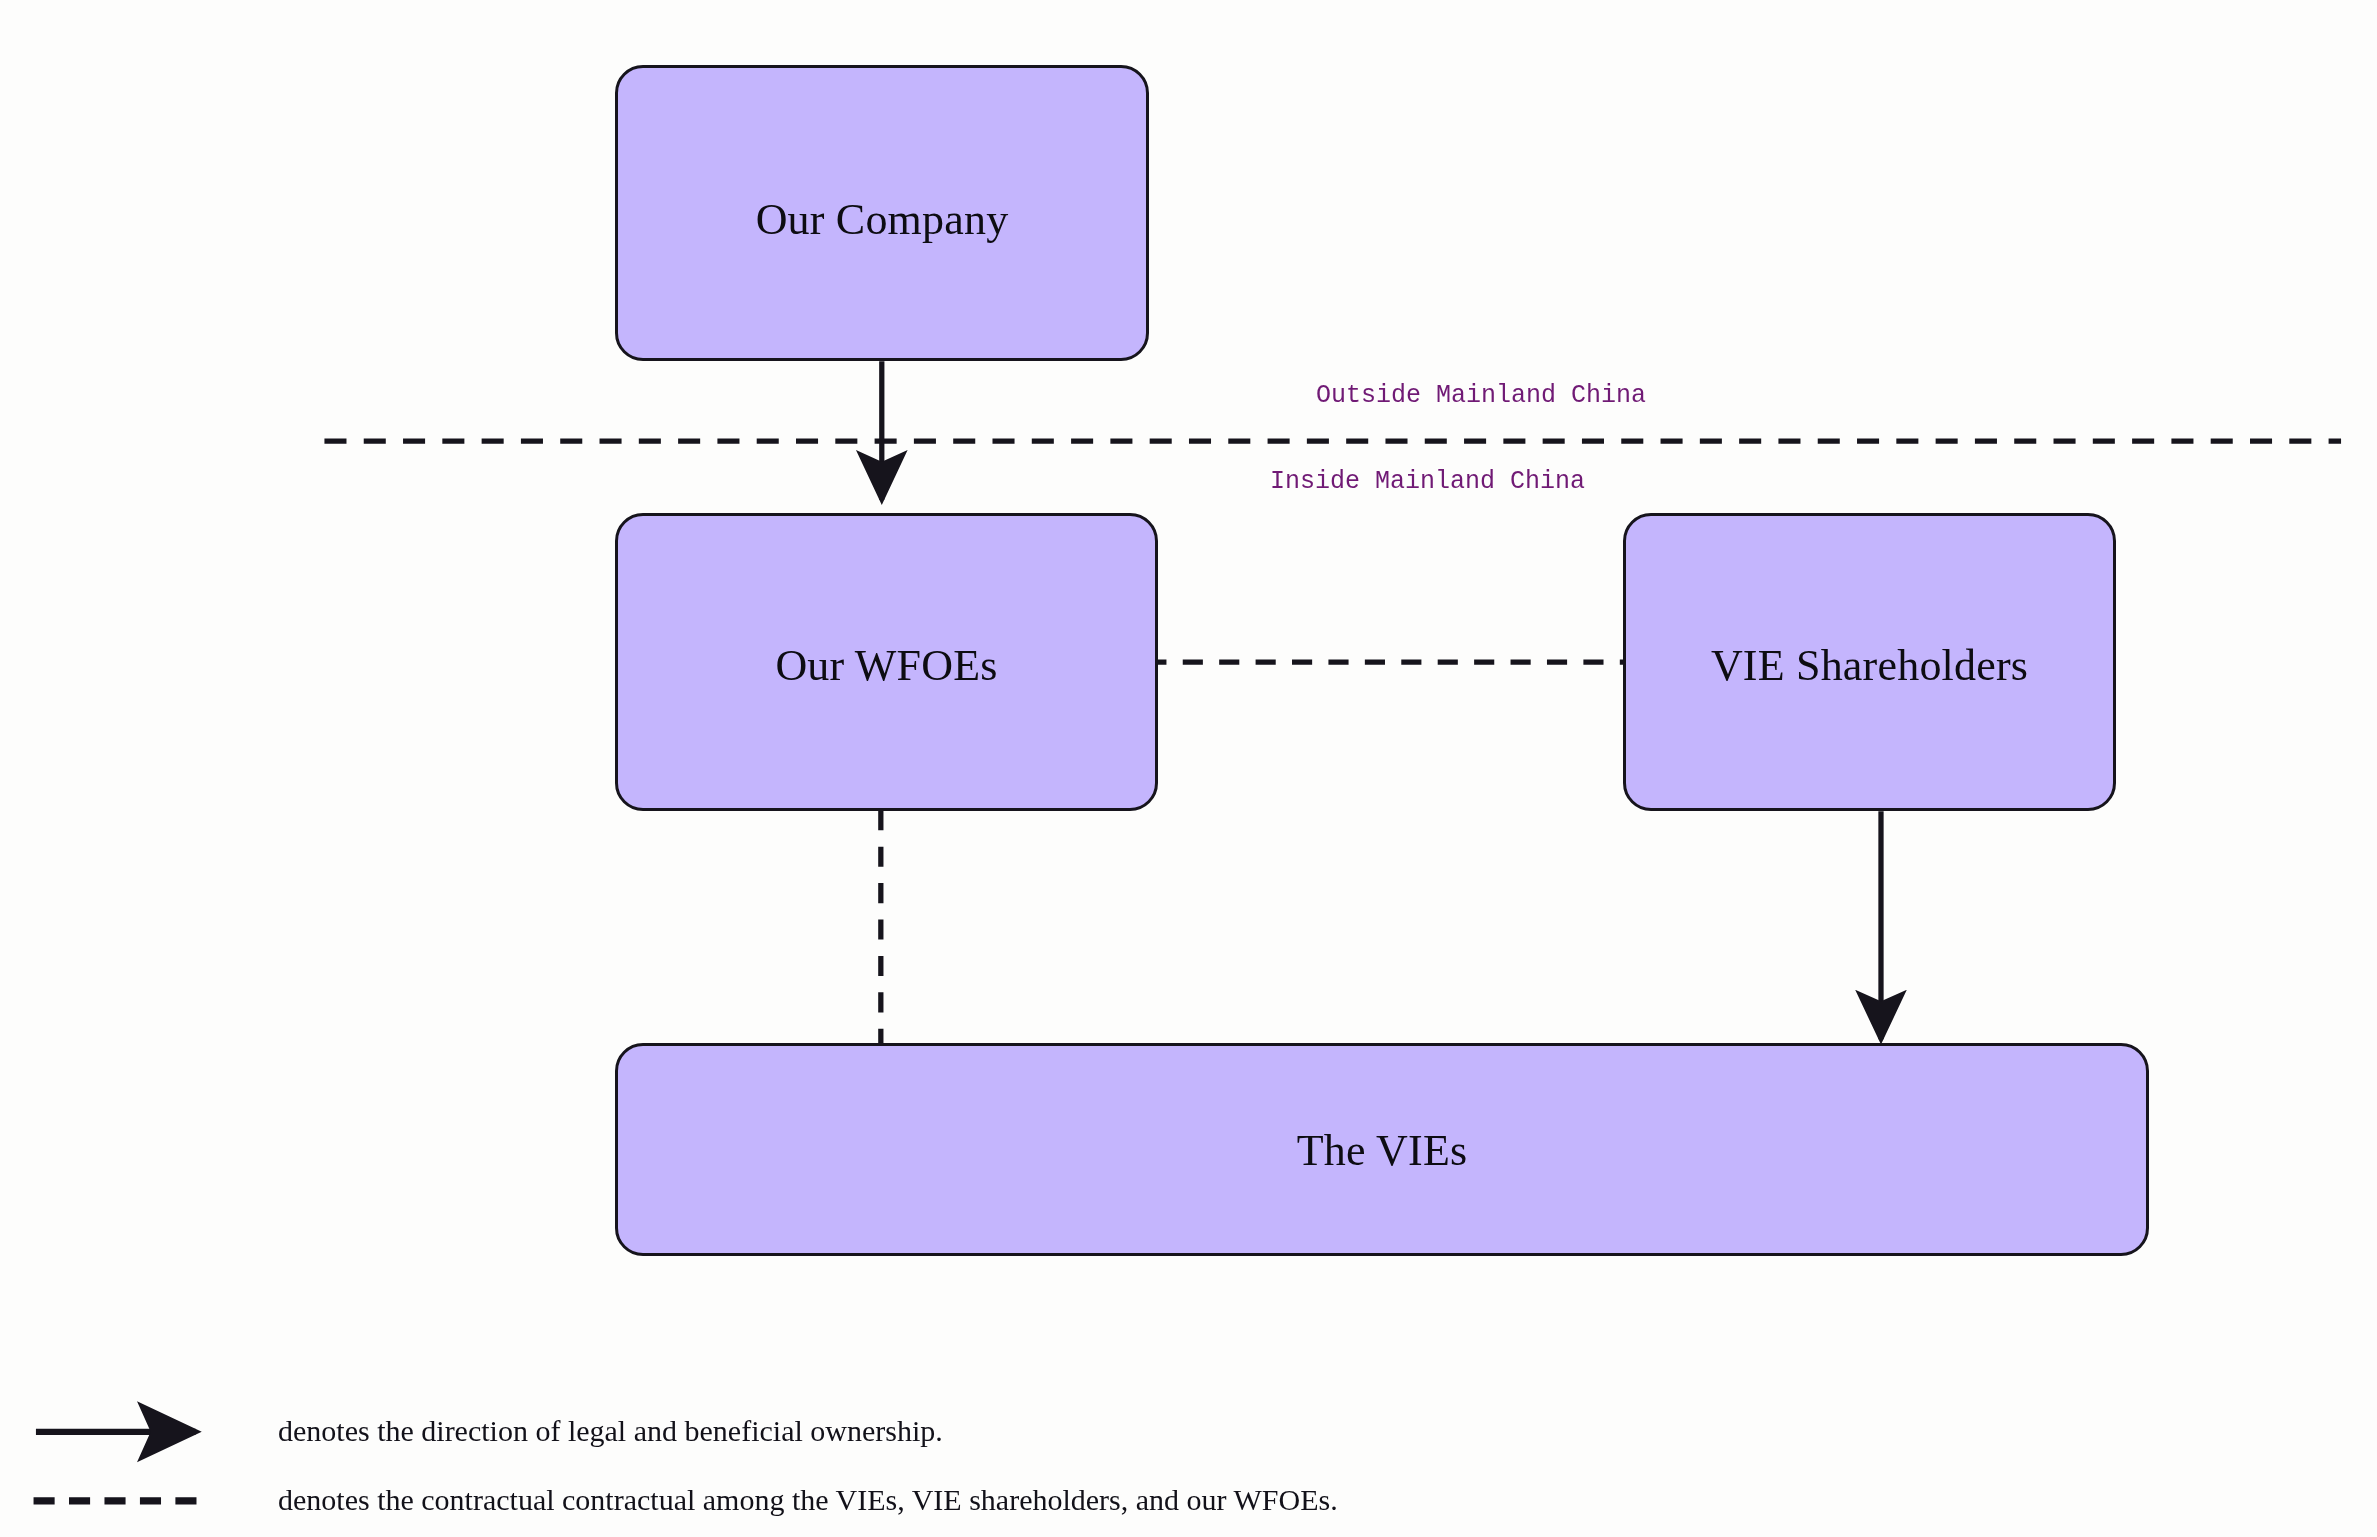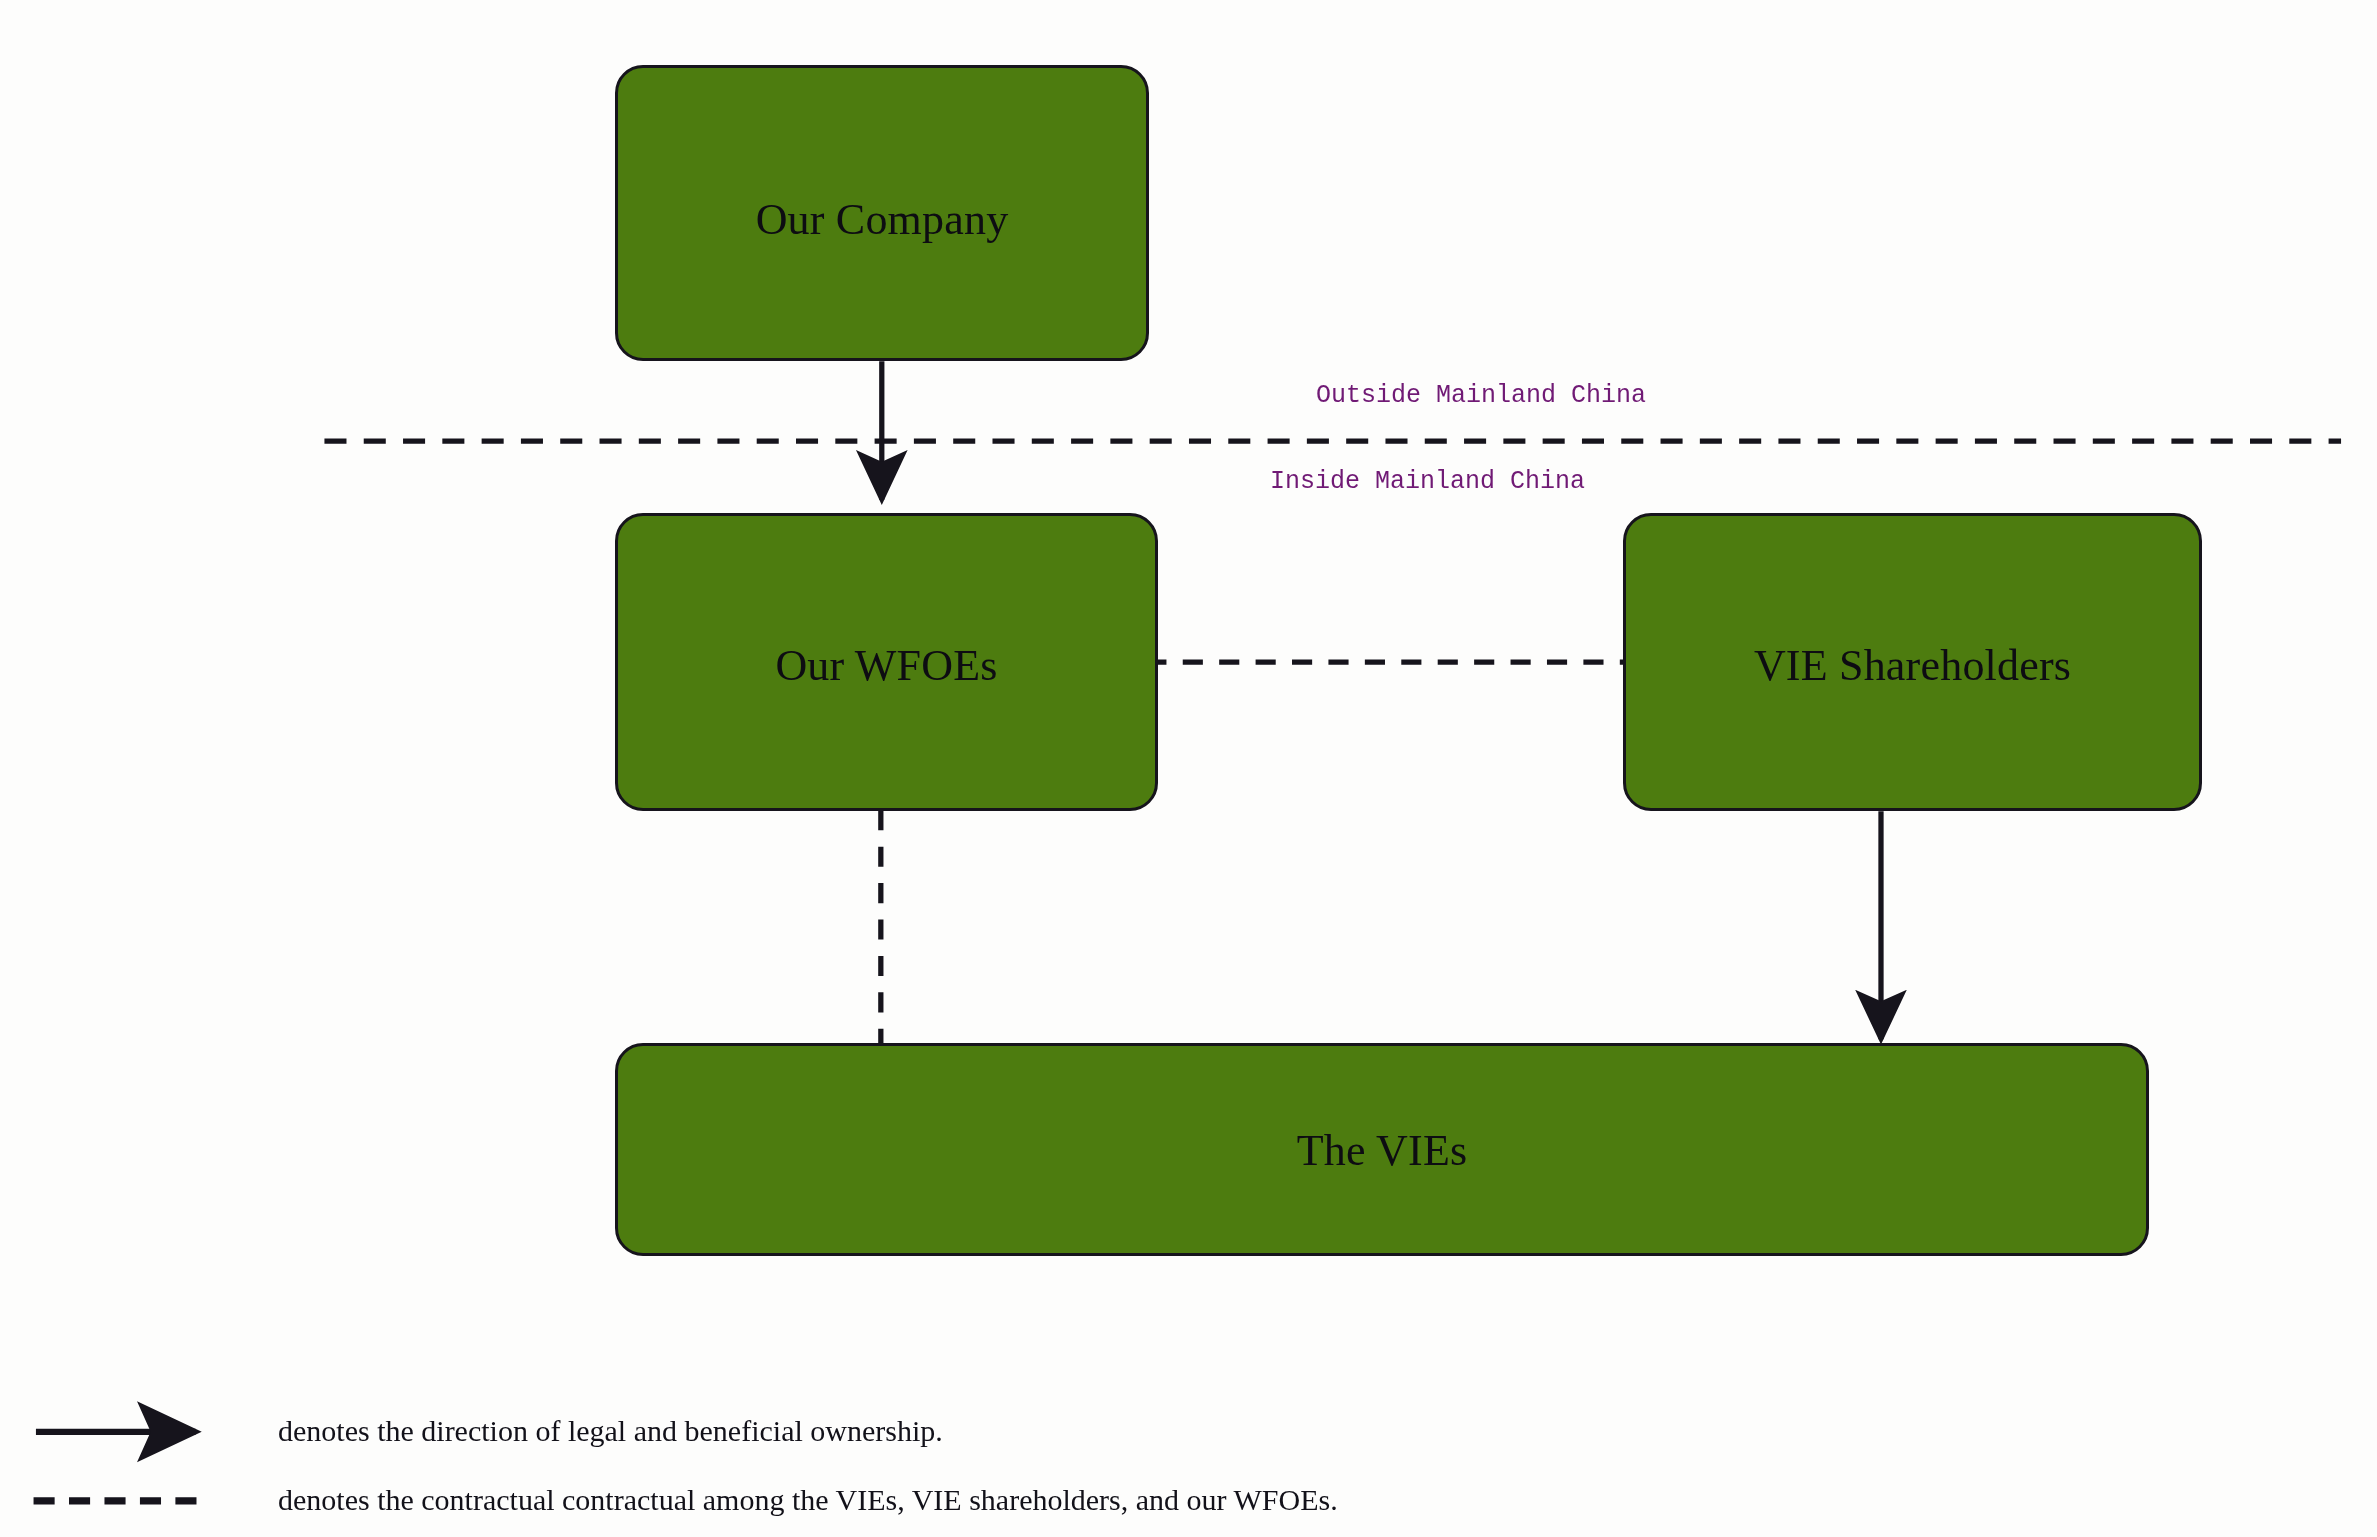--- a/index.html
+++ b/index.html
@@ -22,38 +22,38 @@
     left: 0;
     top: 0;
     width: 2377px;
     height: 1538px;
   }
   .node-box {
     position: absolute;
     box-sizing: border-box;
     border: 3.4px solid #16141c;
     border-radius: 28px;
-    background: #4d7c0f;
+    background: #c4b5fd;
     display: flex;
     align-items: center;
     justify-content: center;
   }
   .node-label {
     font-family: "Liberation Serif", "DejaVu Serif", serif;
     font-size: 44px;
     color: #0d0c12;
     letter-spacing: 0.2px;
     white-space: nowrap;
     line-height: 1;
   }
   #box-our-company   { left: 615px; top: 65px;  width: 534px; height: 296px; }
   #box-our-company .node-label { position: relative; top: 6.7px; }
   #box-our-wfoes     { left: 615px; top: 513px; width: 543px; height: 298px; }
   #box-our-wfoes .node-label { position: relative; top: 3.8px; }
-  #box-vie-holders   { left: 1623px; top: 513px; width: 579px; height: 298px; }
+  #box-vie-holders   { left: 1623px; top: 513px; width: 493px; height: 298px; }
   #box-vie-holders .node-label { position: relative; top: 3.8px; }
   #box-the-vies      { left: 615px; top: 1043px; width: 1534px; height: 213px; }
   #box-the-vies .node-label { position: relative; top: 1.9px; text-align: right; }
 
   .region-label {
     position: absolute;
     font-family: Liberation Mono, monospace;
     font-size: 25px;
     color: #701a75;
     white-space: nowrap;

